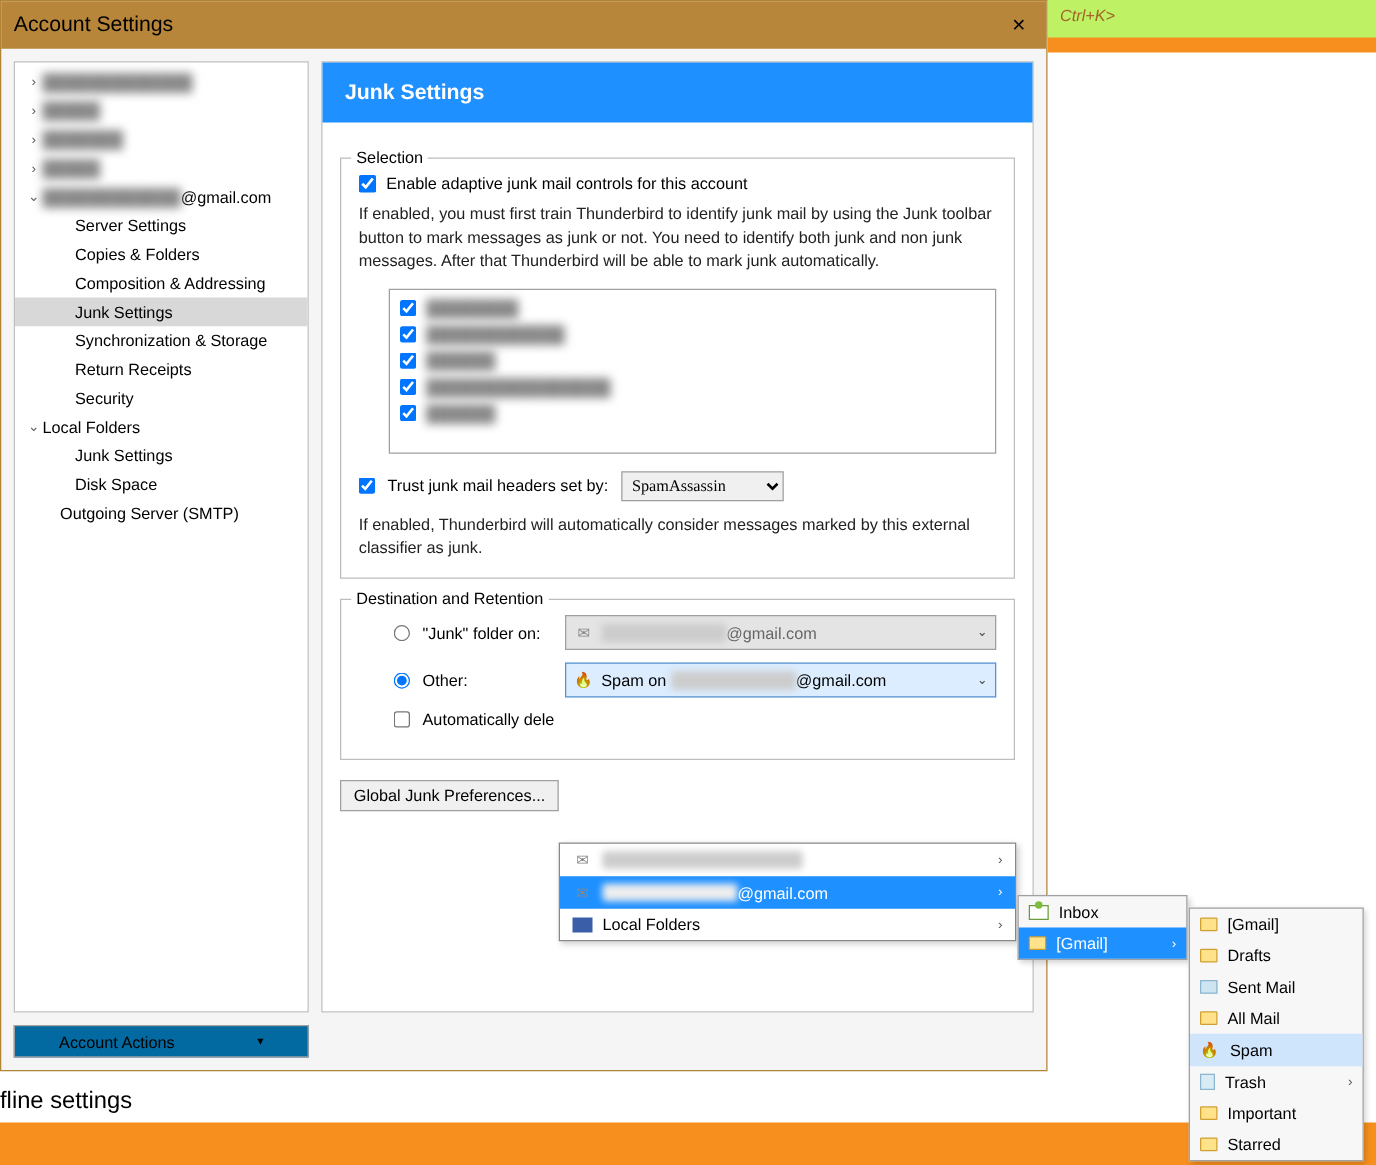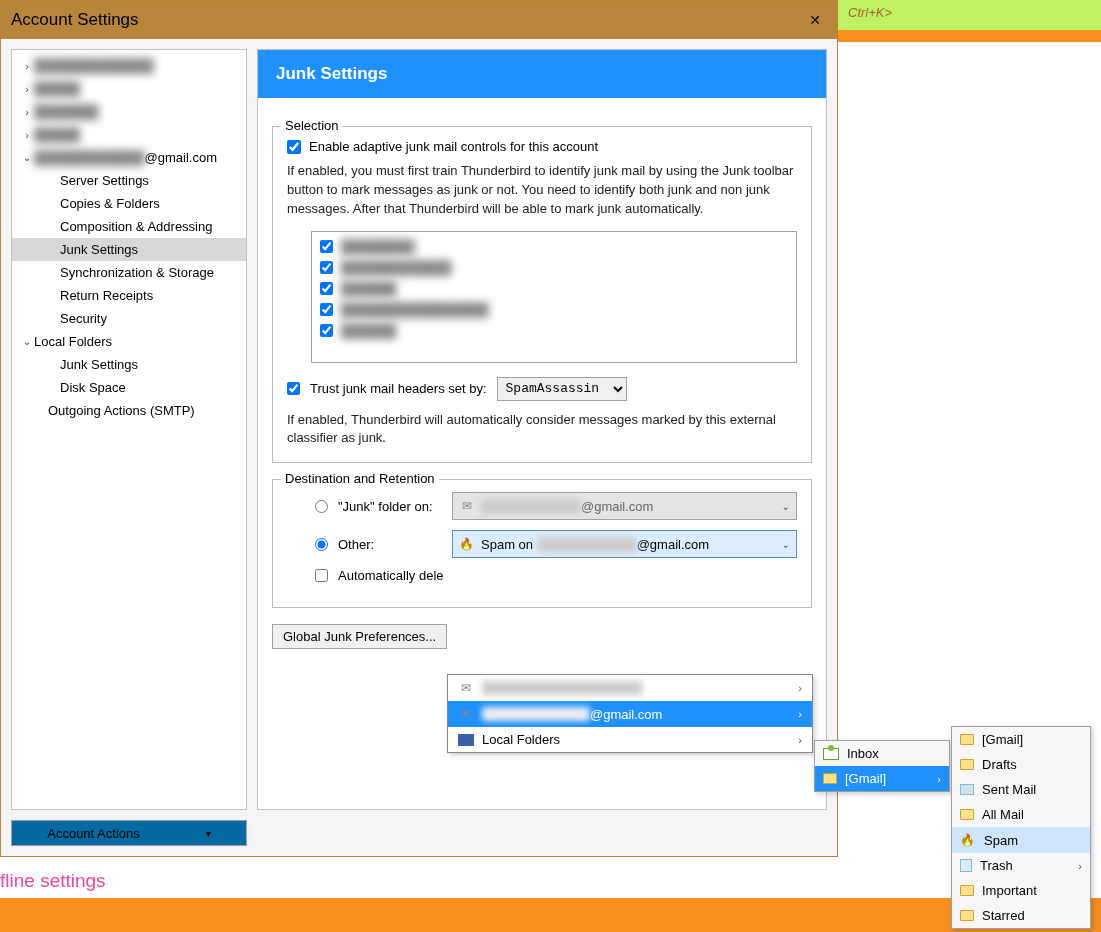--- a/index.html
+++ b/index.html
@@ -1,20 +1,20 @@
 <!DOCTYPE html>
 <html><head>
 <meta charset="utf-8">
 <style>
 * { box-sizing: border-box; margin: 0; padding: 0; }
 body { font-family: "Segoe UI", Tahoma, sans-serif; font-size: 13px; background: #fff; width: 1101px; height: 932px; position: relative; overflow: hidden; }
 .orange-topbar { position: absolute; top: 0; left: 838px; right: 0; height: 34px; background: #bef264; color: #a26428; font-style: italic; padding: 5px 10px; }
 .orange-bar2 { position: absolute; top: 30px; left: 838px; right: 0; height: 12px; background: #f78f1e; }
 .orange-bottom { position: absolute; top: 898px; left: 0; right: 0; height: 34px; background: #f78f1e; }
-.bg-text { position: absolute; top: 870px; left: 0; font-size: 19px; color: #ec4899; }
+.bg-text { position: absolute; top: 870px; left: 0; font-size: 19px; color: #000000; }
 .dialog { position: absolute; top: 0; left: 0; width: 838px; height: 857px; background: #f5f5f5; border: 1px solid #b18536; }
 .titlebar { height: 38px; background: #b8863b; display: flex; align-items: center; justify-content: space-between; padding: 0 10px; color: #000; }
 .titlebar-title { font-size: 17px; }
 .close-x { width: 24px; height: 24px; display: flex; align-items: center; justify-content: center; cursor: pointer; font-size: 14px; }
 .dialog-body { display: flex; padding: 10px; height: calc(100% - 38px); gap: 10px; flex-direction: column; }
 .dialog-main { display: flex; gap: 10px; flex: 1; height: calc(100% - 60px); }
 .sidebar { width: 236px; background: #fff; border: 1px solid #c0c0c0; padding: 4px 0; overflow-y: auto; }
 .tree-item { padding: 4px 6px 4px 10px; cursor: pointer; display: flex; align-items: center; white-space: nowrap; }
 .tree-item.indent1 { padding-left: 36px; }
 .tree-item.indent2 { padding-left: 48px; }
@@ -25,21 +25,21 @@
 .panel-header { background: #1e90ff; color: #fff; font-weight: 600; font-size: 17px; padding: 14px 18px; }
 .panel-content { padding: 28px 14px; flex: 1; position: relative; }
 .fieldset { border: 1px solid #bdbdbd; padding: 12px 14px 14px; margin-bottom: 16px; position: relative; }
 .fieldset-legend { position: absolute; top: -9px; left: 8px; background: #fff; padding: 0 4px; font-size: 13px; }
 .check-row { display: flex; align-items: center; margin-bottom: 8px; gap: 8px; }
 .check-row input[type="checkbox"] { width: 14px; height: 14px; }
 .desc-text { font-size: 13px; color: #222; margin-bottom: 12px; line-height: 1.45; }
 .listbox { border: 1px solid #a0a0a0; height: 132px; overflow-y: scroll; background: #fff; margin-top: 4px; padding: 4px 6px; }
 .list-item { display: flex; align-items: center; gap: 8px; padding: 3px 2px; }
 .trust-row { display: flex; align-items: center; gap: 10px; margin-top: 0; }
-select { font-family: Liberation Mono, monospace; font-size: 13px; background: #f0f0f0; border: 1px solid #a0a0a0; padding: 2px 4px; height: 24px; }
+select { font-family: Liberation Serif, serif; font-size: 13px; background: #f0f0f0; border: 1px solid #a0a0a0; padding: 2px 4px; height: 24px; }
 .radio-row { display: flex; align-items: center; gap: 10px; padding-left: 28px; margin-bottom: 10px; }
 .folder-dropdown { flex: 1; height: 28px; border: 1px solid #a0a0a0; background: #f0f0f0; display: flex; align-items: center; padding: 0 6px; gap: 6px; font-size: 13px; position: relative; }
 .folder-dropdown.disabled { background: #e4e4e4; color: #666; }
 .folder-dropdown.active { background: #dcedff; border: 1px solid #5590d0; }
 .fd-icon { width: 16px; height: 16px; display: flex; align-items: center; justify-content: center; }
 .fire-icon::before { content: "🔥"; font-size: 12px; filter: hue-rotate(20deg); }
 .mail-icon::before { content: "✉"; font-size: 12px; color: #888; }
 .folder-icon-y { width: 14px; height: 11px; background: #ffe28a; border: 1px solid #d0a030; border-radius: 1px; display: inline-block; }
 .fd-chev { margin-left: auto; font-size: 10px; color: #444; }
 .dialog-buttons { display: flex; justify-content: flex-end; gap: 12px; padding: 4px 14px 8px; }
@@ -108,21 +108,21 @@
         <div class="tree-item indent2 selected">Junk Settings</div>
         <div class="tree-item indent2">Synchronization &amp; Storage</div>
         <div class="tree-item indent2">Return Receipts</div>
         <div class="tree-item indent2">Security</div>
         <div class="tree-item">
             <span class="chevron">⌄</span>
             <span>Local Folders</span>
           </div>
         <div class="tree-item indent2">Junk Settings</div>
         <div class="tree-item indent2">Disk Space</div>
-        <div class="tree-item indent1">Outgoing Actions (SMTP)</div>
+        <div class="tree-item indent1">Outgoing Server (SMTP)</div>
       </div>
 
       <div class="main-panel">
         <div class="panel-header">Junk Settings</div>
         <div class="panel-content">
           <div class="fieldset">
             <span class="fieldset-legend">Selection</span>
             <div class="check-row">
               <input type="checkbox" checked="" style="">
               <span>Enable adaptive junk mail controls for this account</span>
@@ -213,21 +213,21 @@
     <span><span class="inline-blur" style="width:108px;height:14px;background:#eee;">████████████</span><span>@gmail.com</span></span>
     <span class="arrow">›</span>
   </div>
   <div class="dd-item">
     <span class="fd-icon" style="background:#3a5fa8;width:16px;height:12px;"></span>
     <span>Local Folders</span>
     <span class="arrow">›</span>
   </div>
 </div>
 
-<div class="submenu" style="top:740px; left:814px;">
+<div class="submenu" style="top:716px; left:814px;">
   <div class="sm-item">
     <span class="inbox-icon"></span>
     <span>Inbox</span>
   </div>
   <div class="sm-item highlighted">
     <span class="folder-icon-y"></span>
     <span>[Gmail]</span>
     <span class="arrow">›</span>
   </div>
 </div>

